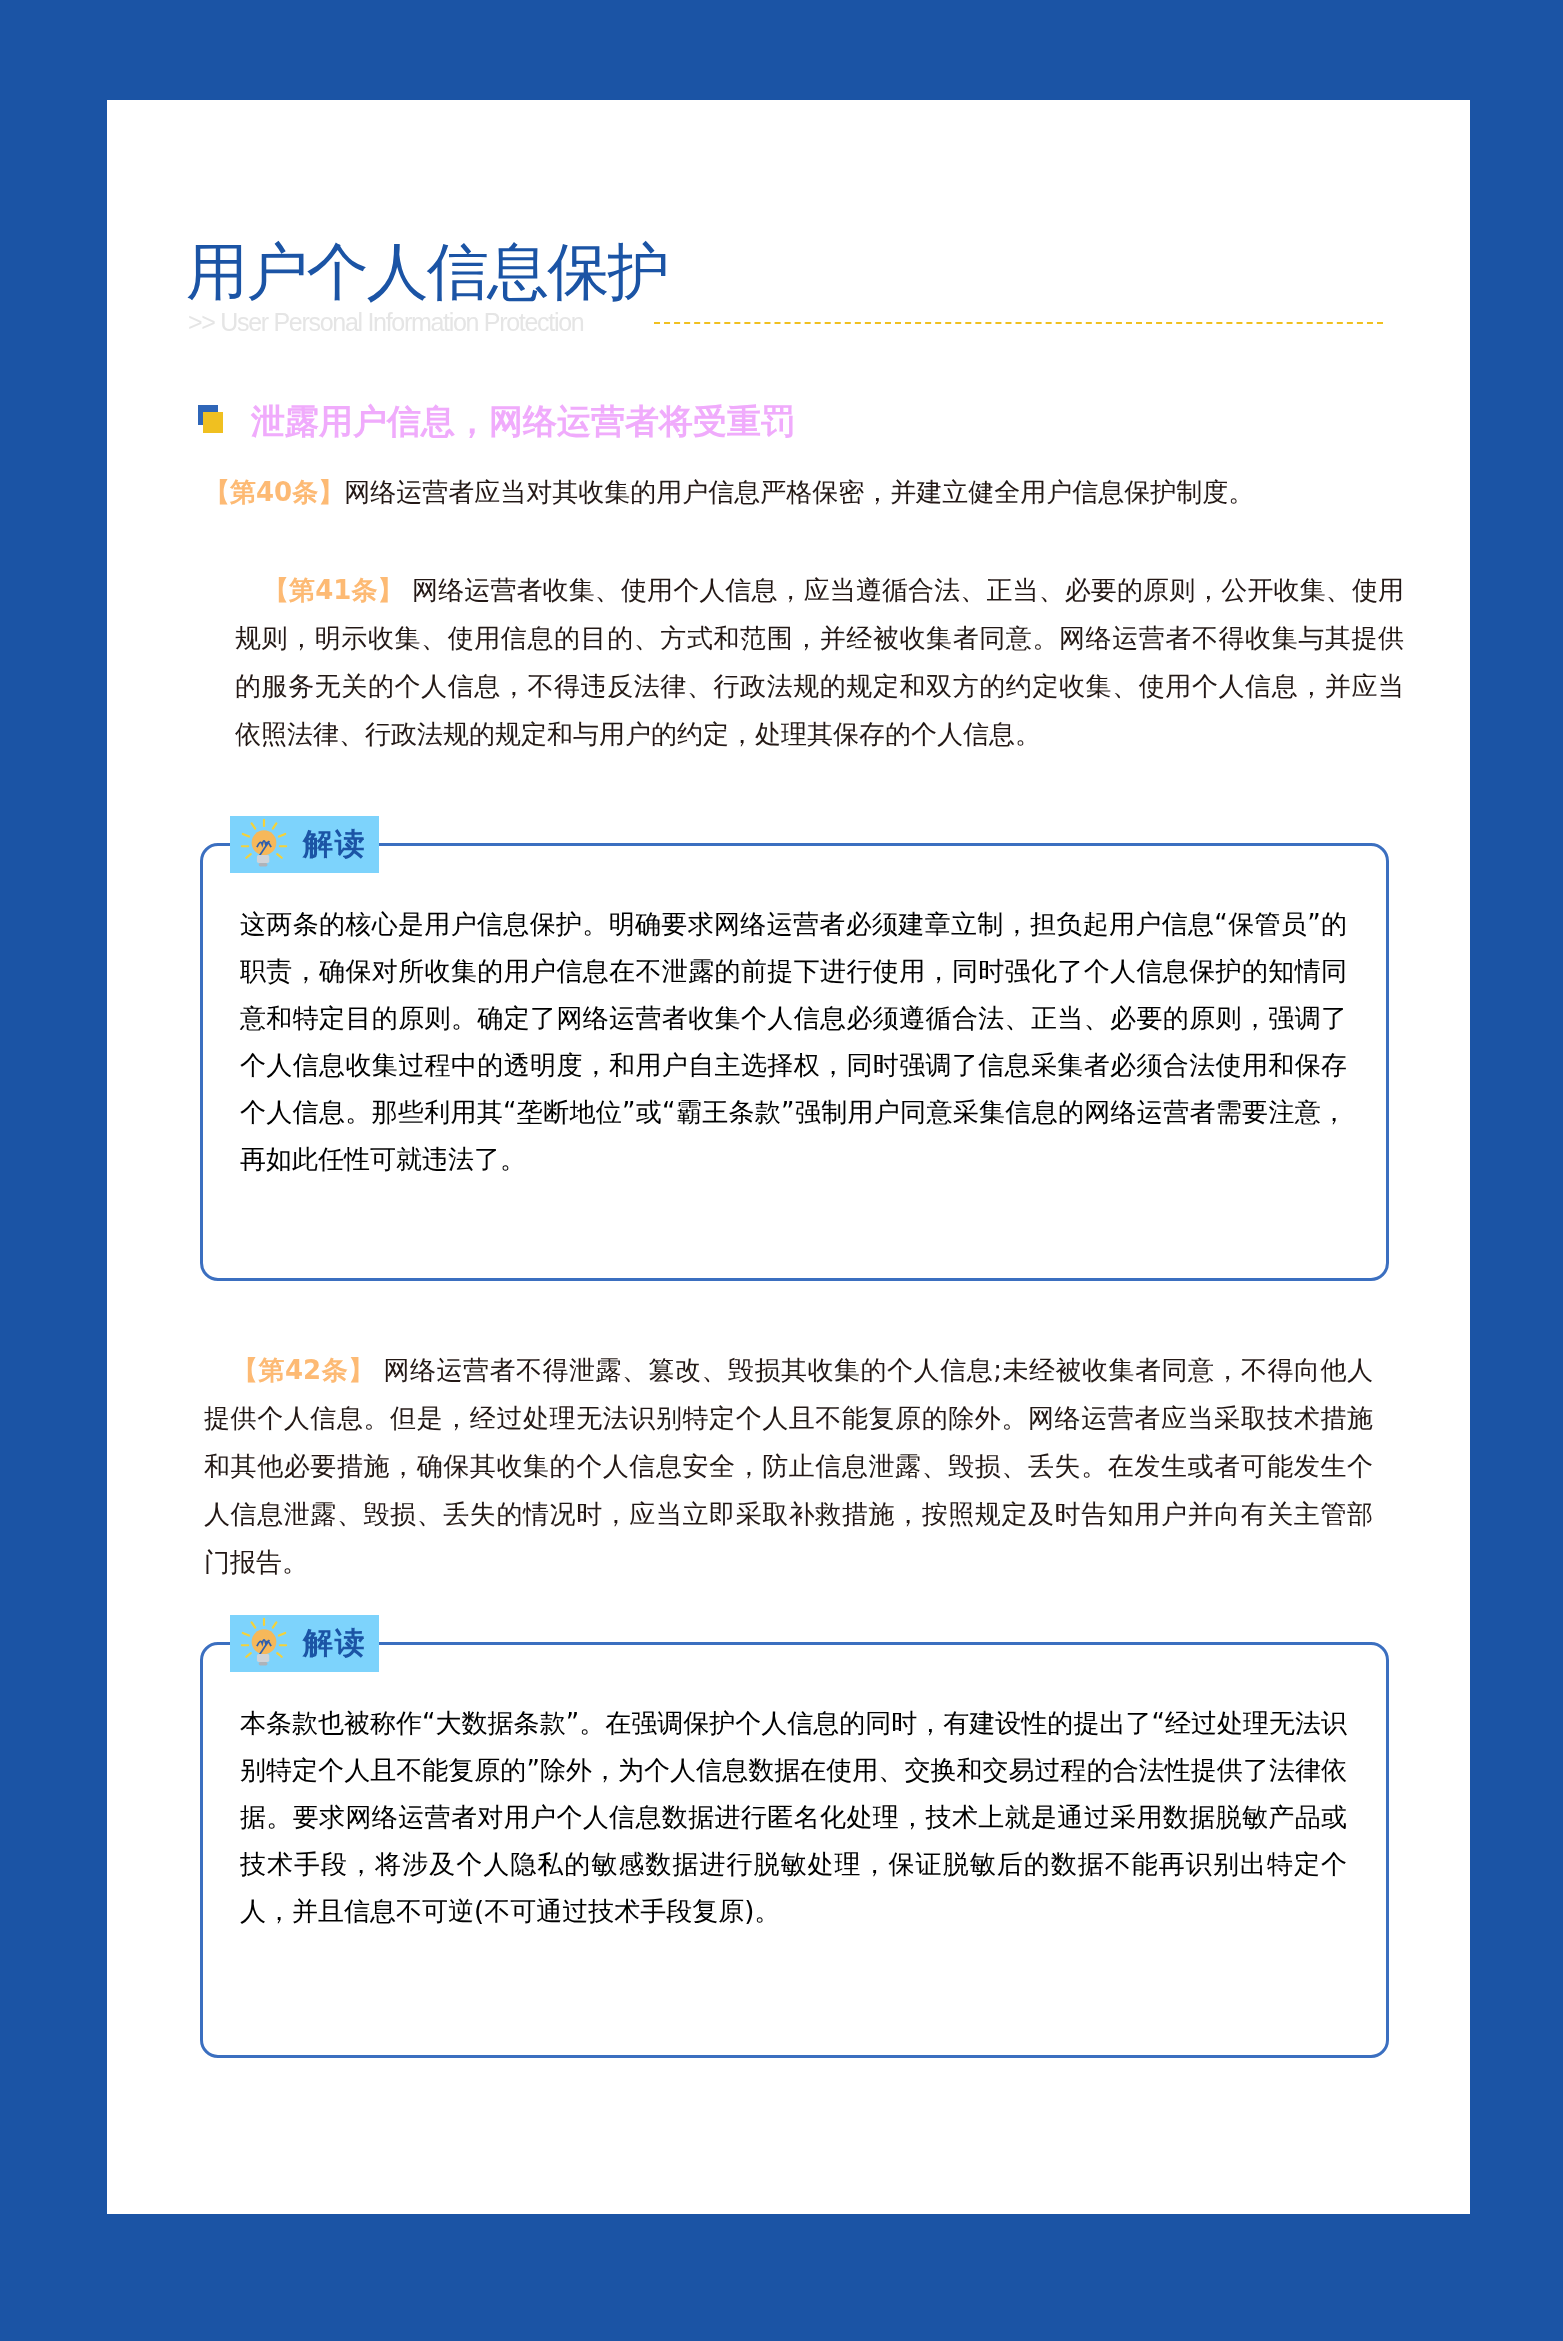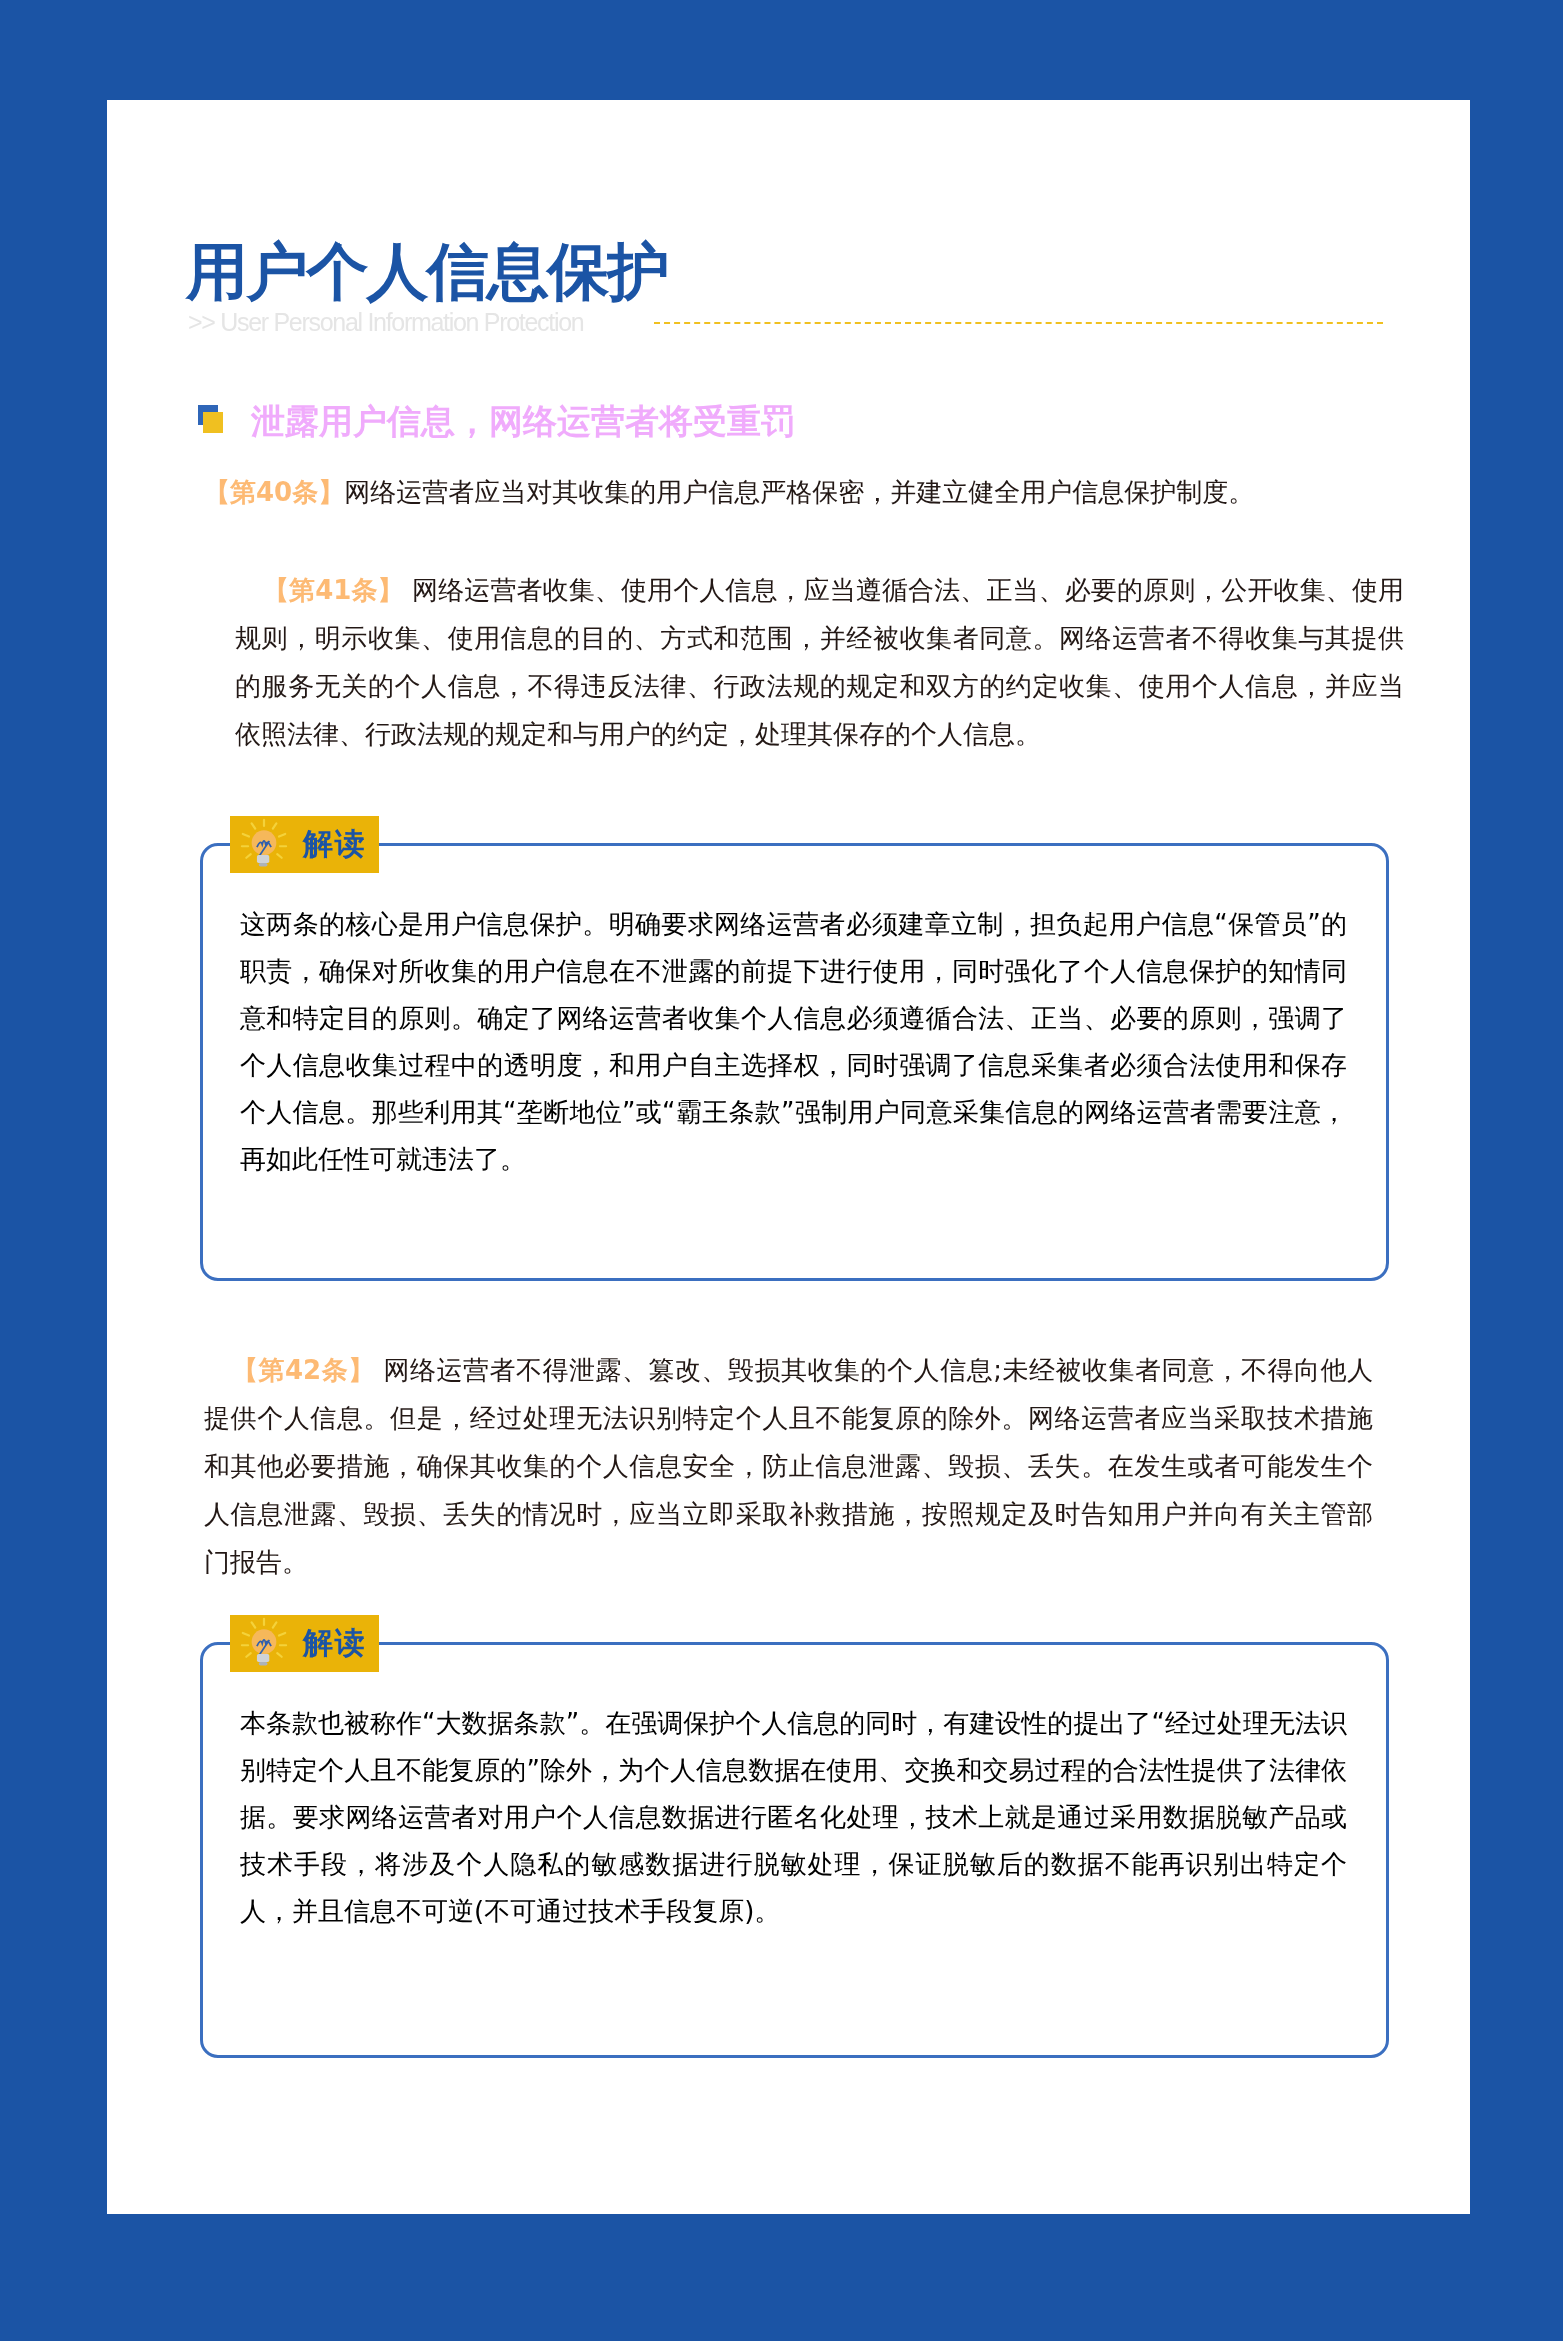--- a/index.html
+++ b/index.html
@@ -4,21 +4,21 @@
 <style>
   html, body { margin:0; padding:0; }
   body {
     width:1563px; height:2342px; background:#1b54a5; position:relative; overflow:hidden;
     font-family: "DejaVu Sans", "Liberation Sans", sans-serif;
   }
   .panel {
     position:absolute; left:107px; top:100px; width:1363px; height:2114px; background:#ffffff;
   }
   .title {
-    position:absolute; left:186px; top:232px; font-size:62px; font-weight:bold; color:#1b54a5;
+    position:absolute; left:186px; top:232px; font-size:62px; font-weight:normal; color:#1b54a5;
     letter-spacing:-1.8px; line-height:80px; white-space:nowrap;
   }
   .subtitle {
     position:absolute; left:188px; top:305px; font-size:25px; color:#e5e5e5;
     letter-spacing:-1.3px; line-height:34px; white-space:nowrap; font-family:"Liberation Sans", sans-serif;
   }
   .dash-line {
     position:absolute; left:654px; top:322px; width:729px; height:0;
     border-top:2.7px dashed #f0c020;
   }
@@ -38,21 +38,21 @@
   .art41 { top:566px; }
   .art42 { top:1346px; }
   .indent { padding-left:27px; }
   .box {
     position:absolute; left:200px; width:1183px; border:3.5px solid #3b6fc0; border-radius:18px;
     background:#ffffff;
   }
   .box1 { top:843px; height:432px; }
   .box2 { top:1642px; height:410px; }
   .box-head {
-    position:absolute; left:27px; top:-30px; height:57px; padding:0 12.4px 0 9px; background:#eab308;
+    position:absolute; left:27px; top:-30px; height:57px; padding:0 12.4px 0 9px; background:#7dd3fc;
     display:flex; align-items:center;font-family:Liberation Mono, monospace;
   }
   .bulb { width:50px; height:53px; position:relative; }
   .box-label { font-size:30px; font-weight:bold; color:#1b54a5; margin-left:14px; letter-spacing:1.8px; }
   .box-body {
     position:absolute; left:37px; right:39px; font-size:26px; color:#000000; line-height:47px;
     text-align:justify;
   }
   .box1 .box-body { top:55px; }
   .box2 .box-body { top:55px; }

